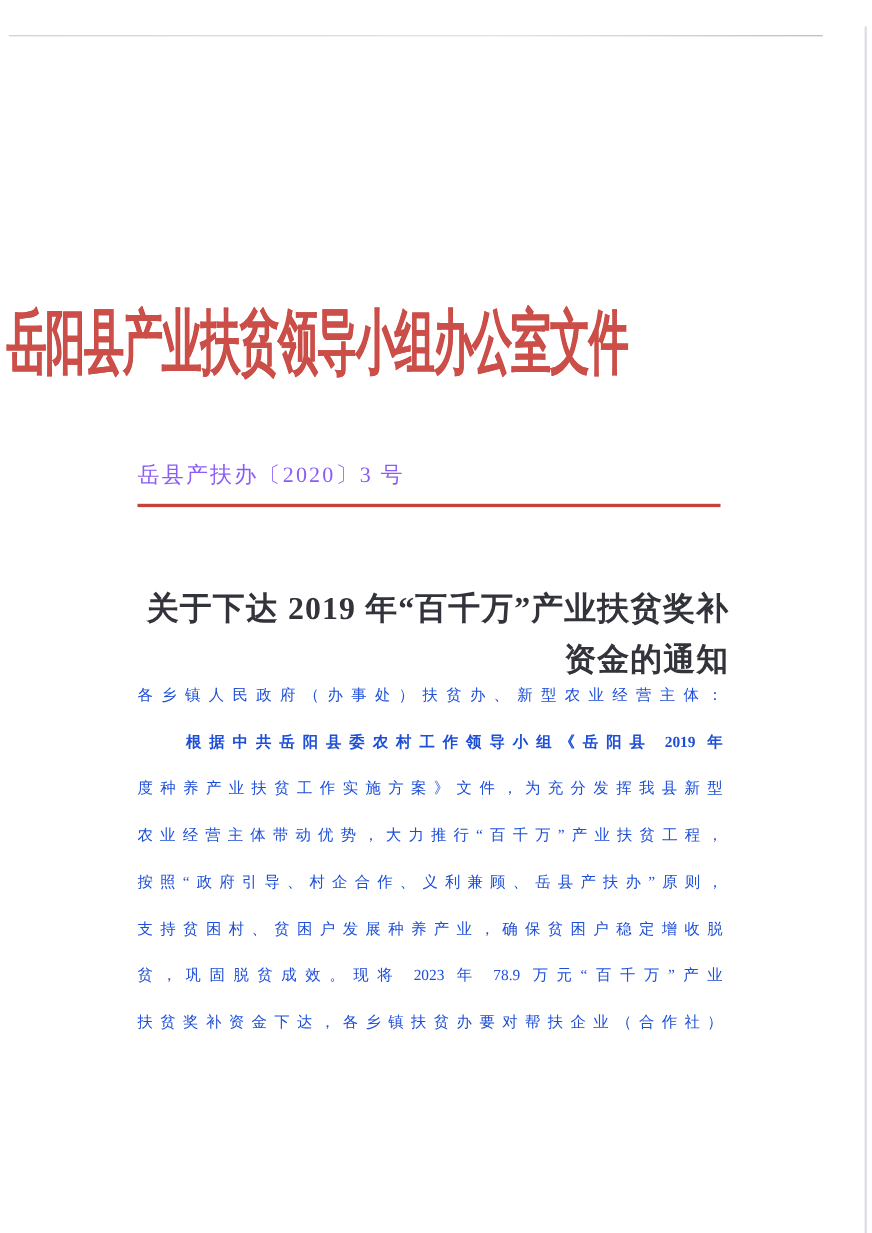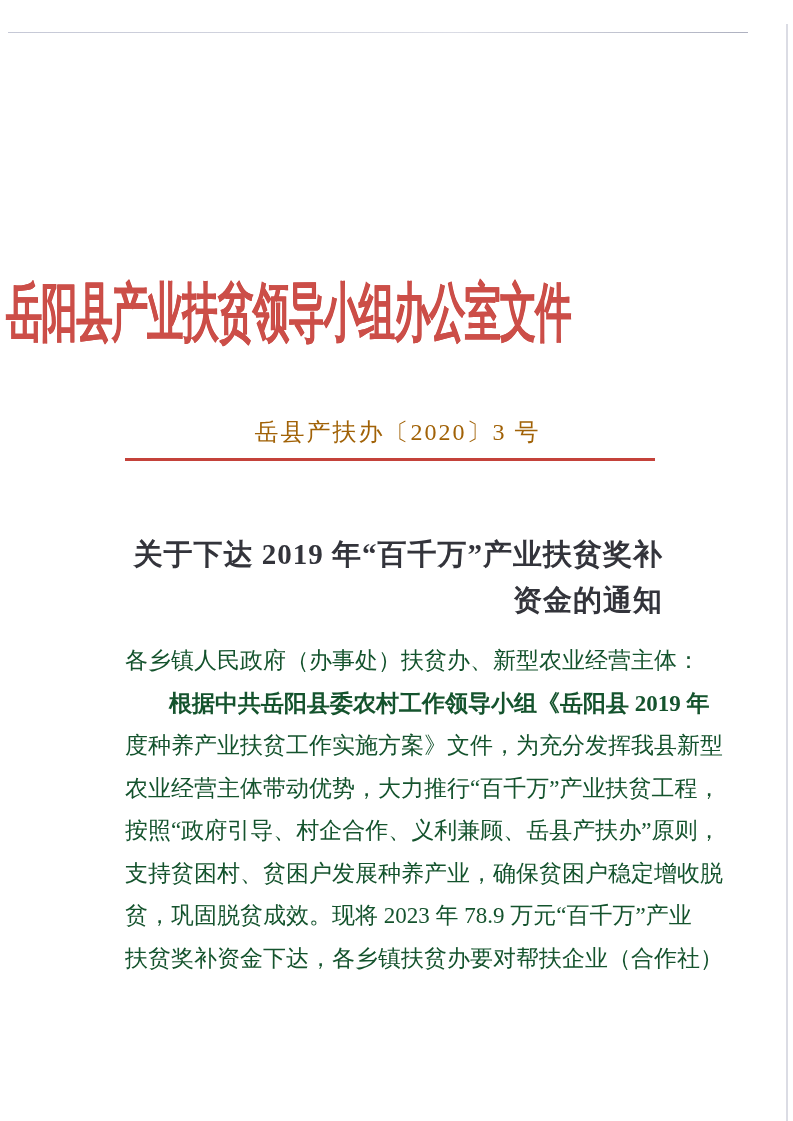--- a/index.html
+++ b/index.html
@@ -51,24 +51,24 @@
     transform: scale(0.98, 1.72);
     transform-origin: top center;
     text-shadow: 0.5px 0 0 #c4443e;
   }
   
   .doc-number {
     position: absolute;
     top: 418px;
     left: 125px;
     width: 545px;
-    text-align: center;
-    font-size: 24px;
+    text-align: left;
+    font-size: 20px;
     letter-spacing: 2px;
-    color: #a16207;
+    color: #8b5cf6;
     line-height: 28px;
   }
   
   .red-rule {
     position: absolute;
     top: 458px;
     left: 125px;
     width: 530px;
     height: 3px;
     background: #c4423a;
@@ -82,25 +82,25 @@
     text-align: right;
     font-weight: bold;
     font-size: 29px;
     line-height: 46px;
     color: #33343b;
     letter-spacing: 1px;
   }
   
   .doc-body {
     position: absolute;
-    top: 640px;
+    top: 612px;
     left: 125px;
     width: 532px;
-    color: #14532d;
-    font-size: 23px;
+    color: #1d4ed8;
+    font-size: 14px;
   }
   .doc-body .line {
     height: 42.5px;
     line-height: 42.5px;
     white-space: nowrap;
     text-align: justify;
     text-align-last: justify;
     text-justify: inter-character;
   }
   .doc-body .line.indent {

